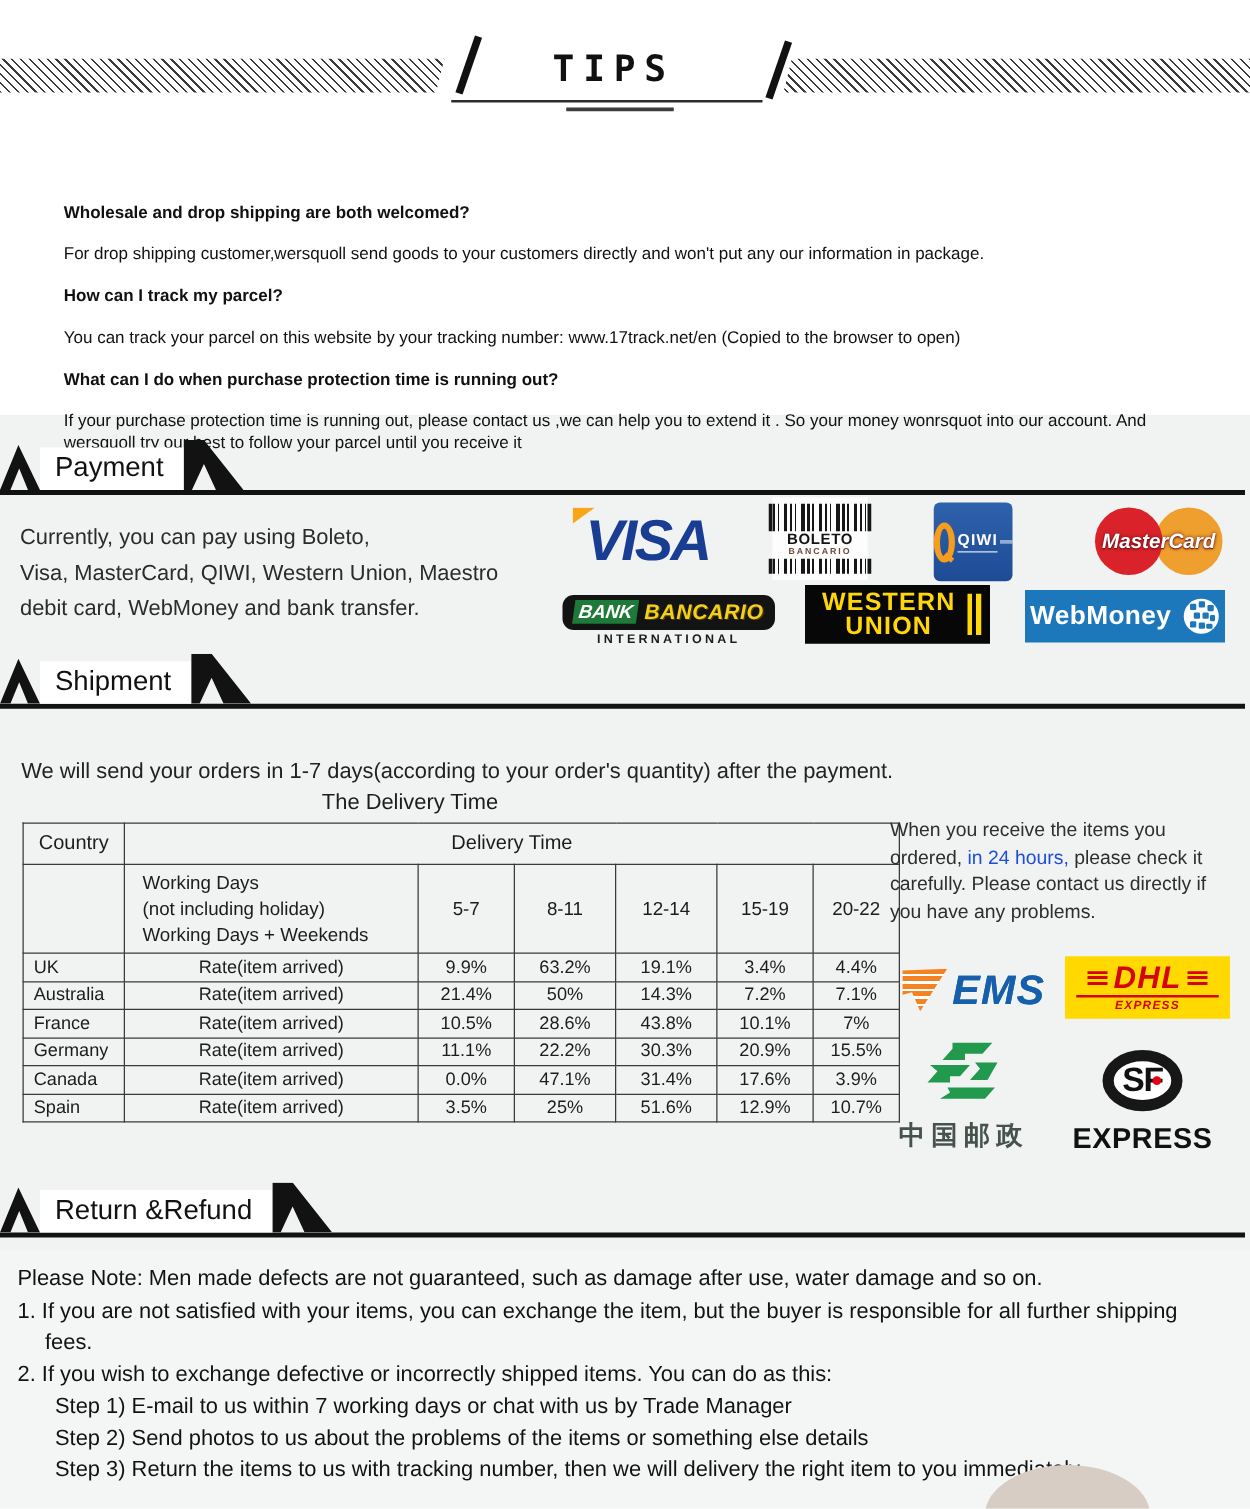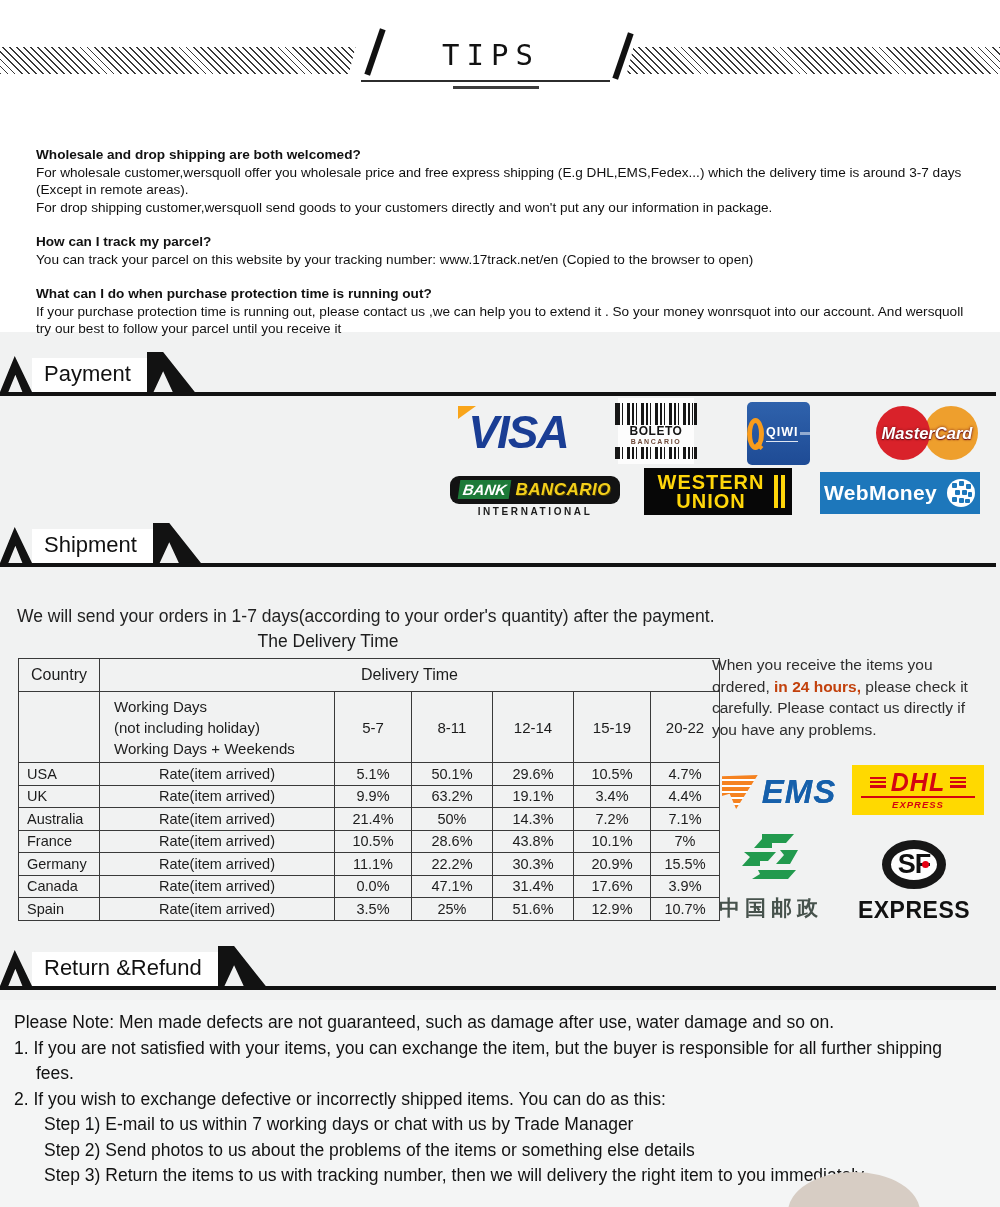--- a/index.html
+++ b/index.html
@@ -11,27 +11,27 @@
   .graybg2{position:absolute;left:0;top:1000px;width:1000px;height:207px;background:#f4f5f5;}
 
   
   .hatch{position:absolute;left:0;top:47px;width:1000px;height:27px;
     background:repeating-linear-gradient(45deg,#3a3a3a 0 1.3px,transparent 1.3px 5px);}
   .tips-white{position:absolute;left:352px;top:40px;width:278px;height:42px;background:#fff;transform:skewX(-14deg);}
   .slash{position:absolute;width:6px;height:48px;background:#111;transform:rotate(19deg);}
   .slash-l{left:372px;top:28px;}
   .slash-r{left:620px;top:32px;}
   .tips-title{position:absolute;left:352px;top:38px;width:278px;text-align:center;
-    font-family:"DejaVu Sans Mono",monospace;font-size:29px;font-weight:normal;letter-spacing:7px;color:#111;}
+    font-family:"DejaVu Sans Mono",monospace;font-size:29px;font-weight:bold;letter-spacing:7px;color:#111;}
   .tips-underline1{position:absolute;left:361px;top:80px;width:249px;height:2px;background:#2c2c2c;}
   .tips-underline2{position:absolute;left:453px;top:86px;width:86px;height:3px;background:#3c3c3c;}
 
   
   .faq{position:absolute;left:35px;top:145px;width:948px;font-size:13.6px;line-height:17px;color:#111;}
-  .faq p{margin:1px;}
+  .faq p{margin:16px;}
   .faq .q{font-weight:bold;}
   .faq .sp{margin-top:17px;}
 
   
   .ribbon{position:absolute;left:0;width:996px;height:42px;display:flex;align-items:flex-end;border-bottom:4px solid #121212;}
   .flag-l{width:32px;height:36px;background:#121212;flex:0 0 auto;
     clip-path:polygon(46% 0,100% 100%,70% 100%,48% 52%,26% 100%,0 100%);}
   .flag-r{width:48px;height:40px;background:#121212;flex:0 0 auto;
     clip-path:polygon(0 0,34% 0,100% 100%,54% 100%,34% 48%,14% 100%,0 100%);}
   .rlabel{background:#fff;color:#111;font-size:22px;padding:5px 16px 7px 12px;line-height:1;flex:0 0 auto;}
@@ -86,21 +86,21 @@
   table.dt{position:absolute;left:18px;top:658px;border-collapse:collapse;background:transparent;}
   table.dt th,table.dt td{border:1.5px solid #3a3a3a;font-weight:normal;color:#1c1c1c;padding:0;}
   table.dt .r1 th{height:32px;font-size:16px;}
   table.dt .r2 td{height:70px;font-size:15px;text-align:center;}
   table.dt .wd{text-align:left !important;padding-left:14px;line-height:21px;}
   table.dt .dr td{height:21.5px;font-size:14.5px;text-align:center;}
   table.dt .dr .cc{text-align:left;padding-left:8px;}
   .c0{width:80px;} .c1{width:220px;} .c2{width:76px;} .c3{width:80px;} .c4{width:80px;} .c5{width:76px;} .c6{width:68px;}
 
   .receive-note{position:absolute;left:712px;top:654px;width:276px;font-size:15.5px;line-height:21.5px;color:#2e2e2e;}
-  .hl{color:#c2410c;font-weight:bold;}
+  .hl{color:#1d4ed8;}
 
   
   .ems{left:710px;top:768px;width:138px;height:48px;gap:4px;}
   .ems .earrow{width:36px;height:34px;clip-path:polygon(0 4%,100% 0,40% 100%,22% 55%,0 62%);
     background:repeating-linear-gradient(0deg,#f58220 0 4px,#fff 4px 6px);}
   .ems .etxt{font-size:33px;font-weight:900;font-style:italic;color:#1660ab;letter-spacing:1px;
     background:repeating-linear-gradient(0deg,#1660ab 0 4px,#1660ab 4px 5px);-webkit-background-clip:text;background-clip:text;}
   .dhl{left:852px;top:765px;width:132px;height:50px;background:#ffd900;flex-direction:column;gap:1px;}
   .dhl .drow{display:flex;align-items:center;gap:5px;}
   .dhl .ddash{width:16px;height:11px;background:repeating-linear-gradient(0deg,#d40511 0 2.5px,transparent 2.5px 4.5px);}
@@ -133,34 +133,38 @@
   <div class="hatch"></div>
   <div class="tips-white"></div>
   <span class="slash slash-l"></span>
   <span class="slash slash-r"></span>
   <div class="tips-title">TIPS</div>
   <div class="tips-underline1"></div>
   <div class="tips-underline2"></div>
 
   <div class="faq">
     <p class="q">Wholesale and drop shipping are both welcomed?</p>
-    <p class="a">For wholesale customer,wersquoll offer you wholesale price and free express shipping (E.g DHL,EMS,Fedex...) which the delivery time is around 3-7 days (Except in remote areas).</p>
     <p class="a">For drop shipping customer,wersquoll send goods to your customers directly and won't put any our information in package.</p>
     <p class="q sp">How can I track my parcel?</p>
     <p class="a">You can track your parcel on this website by your tracking number: www.17track.net/en (Copied to the browser to open)</p>
     <p class="q sp">What can I do when purchase protection time is running out?</p>
     <p class="a">If your purchase protection time is running out, please contact us ,we can help you to extend it . So your money wonrsquot into our account. And wersquoll try our best to follow your parcel until you receive it</p>
   </div>
 
   <div class="ribbon" style="top:350px">
     <span class="flag-l"></span>
     <span class="rlabel">Payment</span>
     <span class="flag-r"></span>
   </div>
 
+  <div class="pay-desc">
+    <span>Currently, you can pay using Boleto,</span><br>
+    <span>Visa, MasterCard, QIWI, Western Union, Maestro</span><br>
+    <span>debit card, WebMoney and bank transfer.</span>
+  </div>
 
   <div class="logo visa">
     <span class="vflame"></span>
     <span class="vtxt">VISA</span>
   </div>
   <div class="logo boleto">
     <div class="bars"></div>
     <div class="bt1">BOLETO</div>
     <div class="bt2">BANCARIO</div>
     <div class="bars b2"></div>
@@ -227,29 +231,20 @@
         <div>(not including holiday)</div>
         <div>Working Days + Weekends</div>
       </td>
       <td class="c2">5-7</td>
       <td class="c3">8-11</td>
       <td class="c4">12-14</td>
       <td class="c5">15-19</td>
       <td class="c6">20-22</td>
     </tr>
     <tr class="dr">
-      <td class="cc">USA</td>
-      <td>Rate(item arrived)</td>
-      <td>5.1%</td>
-      <td>50.1%</td>
-      <td>29.6%</td>
-      <td>10.5%</td>
-      <td>4.7%</td>
-    </tr>
-    <tr class="dr">
       <td class="cc">UK</td>
       <td>Rate(item arrived)</td>
       <td>9.9%</td>
       <td>63.2%</td>
       <td>19.1%</td>
       <td>3.4%</td>
       <td>4.4%</td>
     </tr>
     <tr class="dr">
       <td class="cc">Australia</td>

